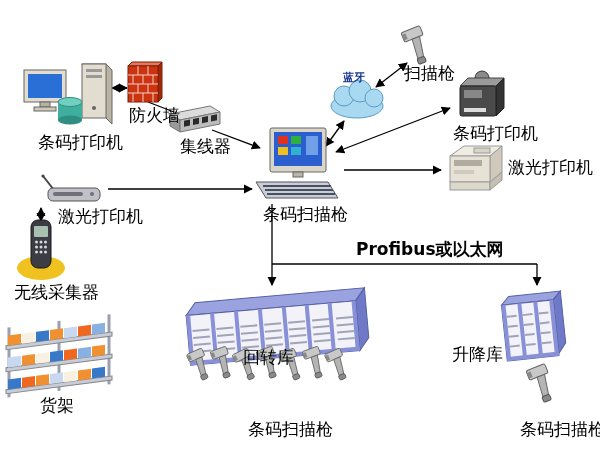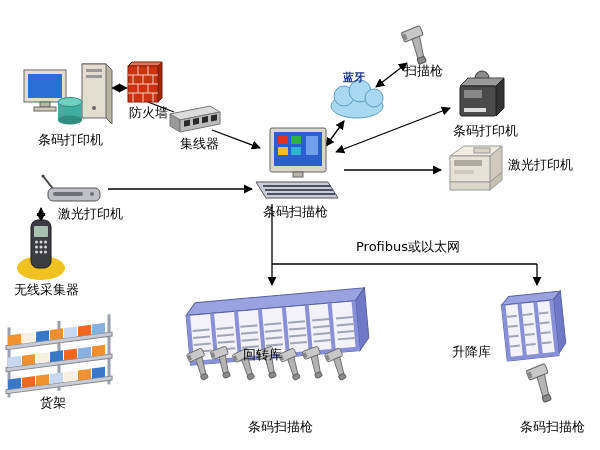--- a/index.html
+++ b/index.html
@@ -1,21 +1,21 @@
 <!DOCTYPE html>
 <html><head>
 <meta charset="utf-8">
 <style>
   html,body{margin:0;padding:0;background:#fff}
   .canvas{position:relative;width:600px;height:450px;background:#ffffff;
           font-family:"DejaVu Sans",sans-serif;overflow:hidden}
   .node{position:absolute;line-height:0}
   .node svg{overflow:visible}
-  .label{position:absolute;font-size:13px;color:#000;white-space:nowrap;line-height:1.1}
-  .bus-label{font-weight:normal}
+  .label{position:absolute;font-size:17px;color:#000;white-space:nowrap;line-height:1.1}
+  .bus-label{font-weight:bold}
   .cloud-label{color:#16348c;font-weight:bold;font-size:11px}
   #connectors{position:absolute;left:0;top:0;z-index:1}
   .node,.label{z-index:2}
   .gun{position:absolute}
 </style>
 </head>
 <body>
 
 <div class="canvas">
 

